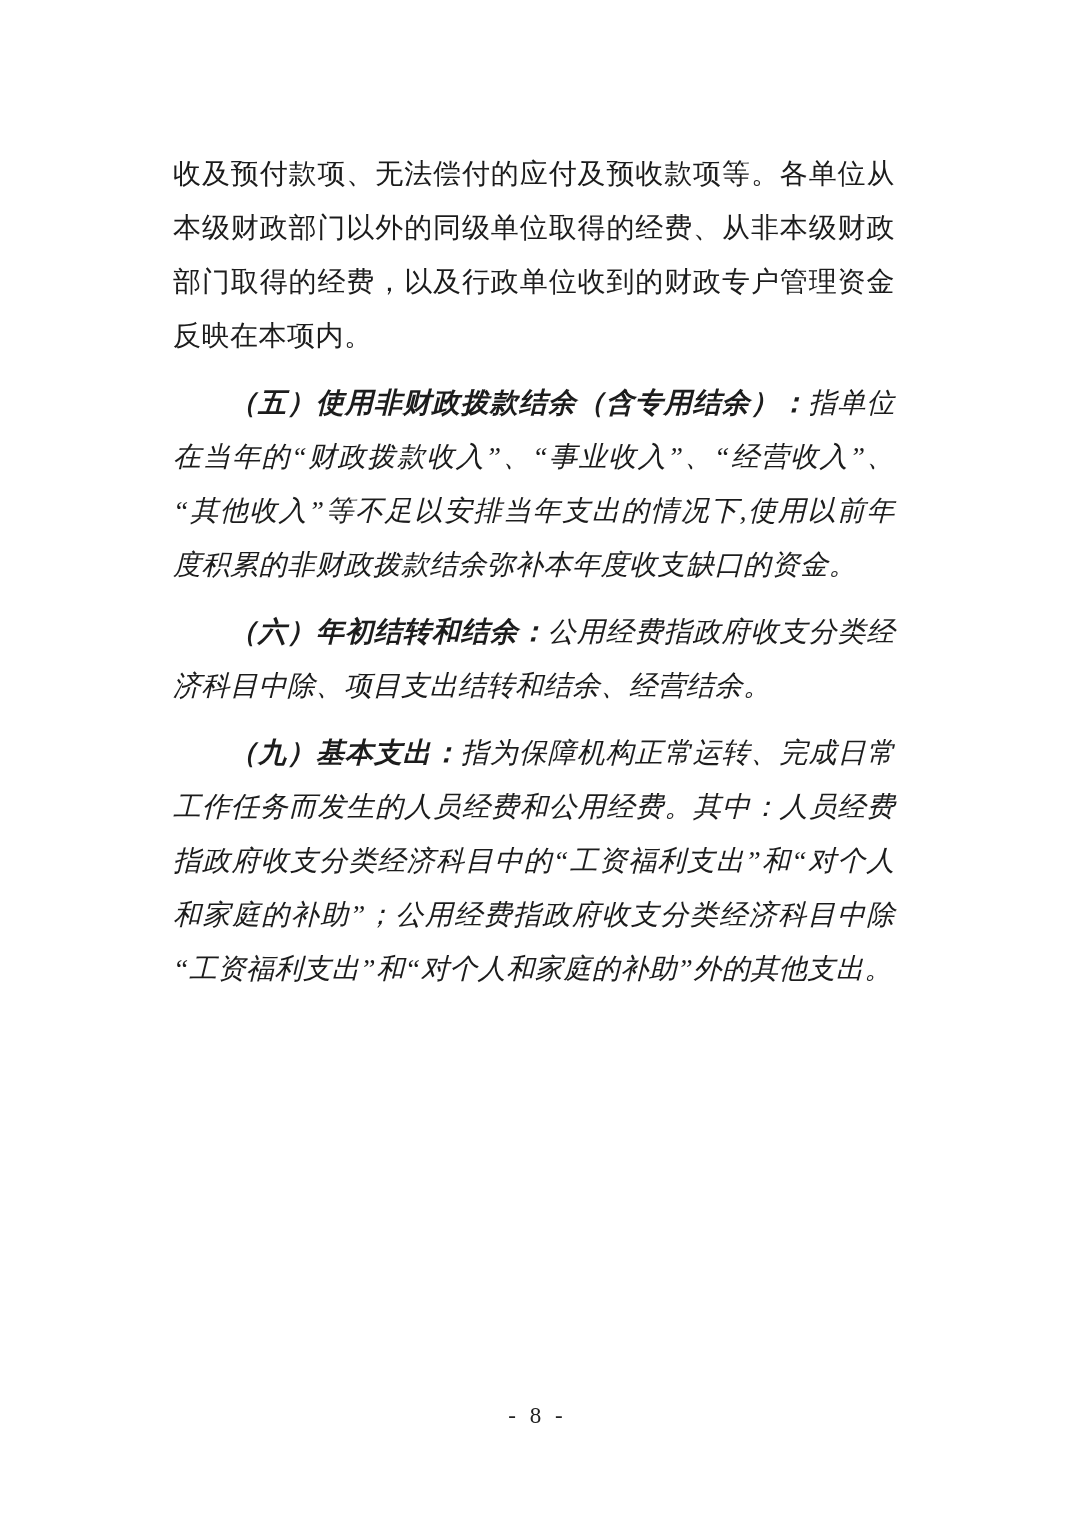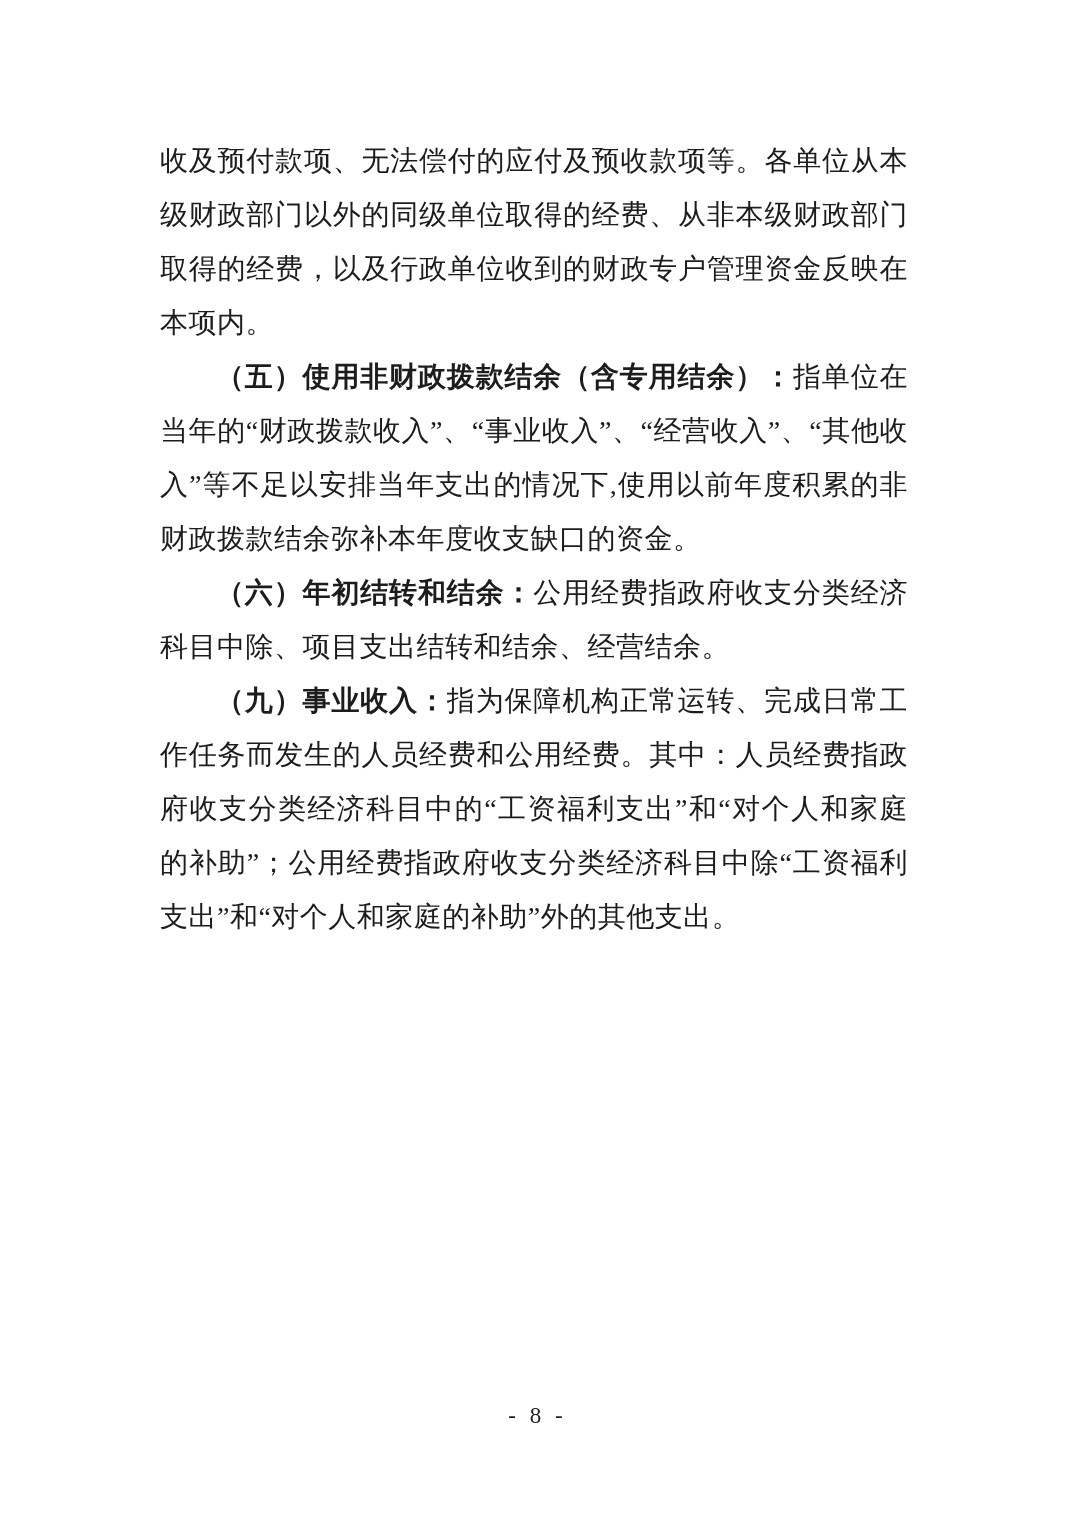--- a/index.html
+++ b/index.html
@@ -22,25 +22,26 @@
     left: 160px;
     top: 134px;
     width: 748px;
     font-size: 28px;
     line-height: 54px;
     text-align: justify;
     text-justify: inter-ideograph;
     letter-spacing: 0.5px;
   }
   .text-body p {
-    margin: 0;
+    margin: 13px;
     padding: 0;
   }
   .text-body p.indented {
     text-indent: 2em;
+    font-style: italic;
   }
   .para-lead {
     font-weight: bold;
   }
   .page-footer {
     position: absolute;
     left: 0;
     top: 1403px;
     width: 100%;
     text-align: center;
@@ -54,20 +55,20 @@
 </style>
 </head>
 <body>
 
 <div class="page">
 
   <div class="text-body" id="paragraph-container">
       <p><span>收及预付款项、无法偿付的应付及预收款项等。各单位从本级财政部门以外的同级单位取得的经费、从非本级财政部门取得的经费，以及行政单位收到的财政专户管理资金反映在本项内。</span></p>
       <p class="indented"><span class="para-lead">（五）使用非财政拨款结余（含专用结余）：</span><span>指单位在当年的“财政拨款收入”、“事业收入”、“经营收入”、“其他收入”等不足以安排当年支出的情况下,使用以前年度积累的非财政拨款结余弥补本年度收支缺口的资金。</span></p>
       <p class="indented"><span class="para-lead">（六）年初结转和结余：</span><span>公用经费指政府收支分类经济科目中除、项目支出结转和结余、经营结余。</span></p>
-      <p class="indented"><span class="para-lead">（九）事业收入：</span><span>指为保障机构正常运转、完成日常工作任务而发生的人员经费和公用经费。其中：人员经费指政府收支分类经济科目中的“工资福利支出”和“对个人和家庭的补助”；公用经费指政府收支分类经济科目中除“工资福利支出”和“对个人和家庭的补助”外的其他支出。</span></p>
+      <p class="indented"><span class="para-lead">（九）基本支出：</span><span>指为保障机构正常运转、完成日常工作任务而发生的人员经费和公用经费。其中：人员经费指政府收支分类经济科目中的“工资福利支出”和“对个人和家庭的补助”；公用经费指政府收支分类经济科目中除“工资福利支出”和“对个人和家庭的补助”外的其他支出。</span></p>
     </div>
 
   <div class="page-footer">
     <span class="page-number">- 8 -</span>
   </div>
 
 </div>
 
 </body></html>

